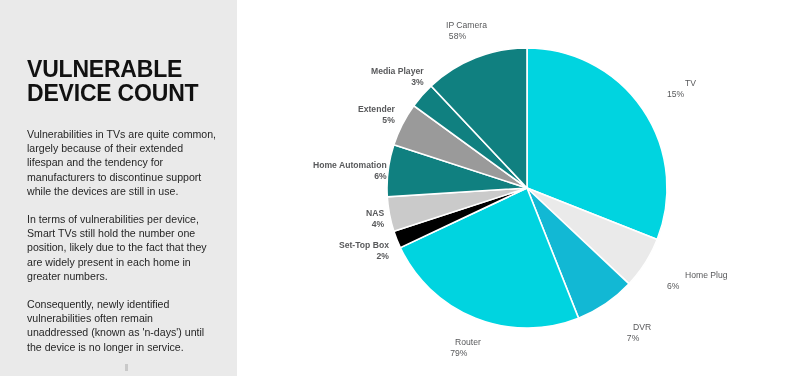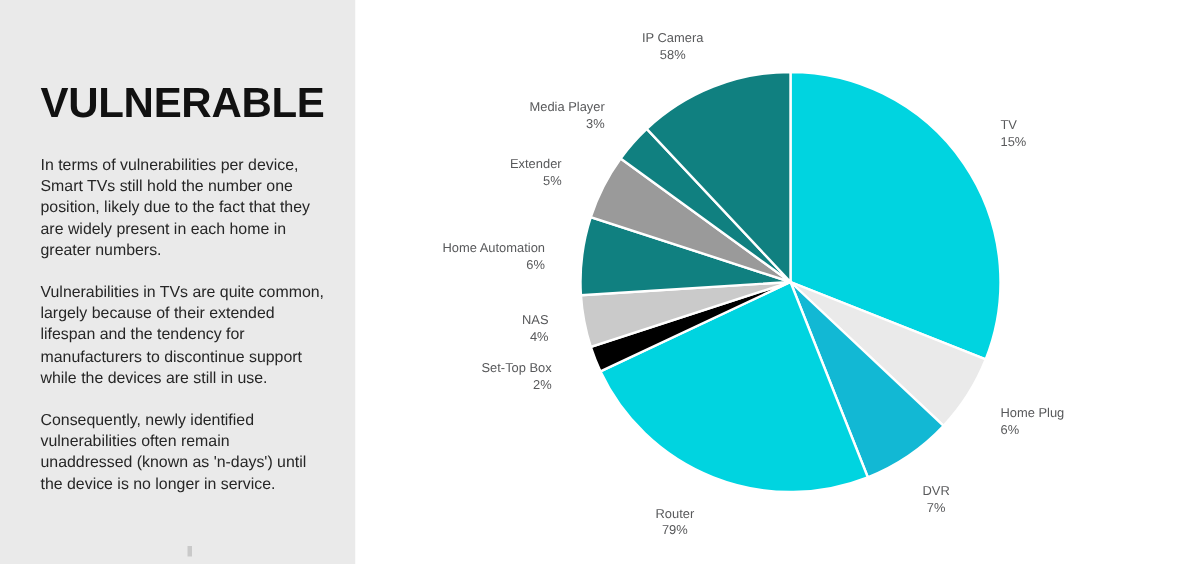--- a/index.html
+++ b/index.html
@@ -21,21 +21,21 @@
     left: 0; top: 0;
     width: 237px; height: 376px;
     background: #eaeaea;
   }
   .panel-inner {
     position: absolute;
     left: 27px; top: 57px;
     width: 190px;
   }
   .headline {
-    font-size: 28px;
+    font-size: 23px;
     line-height: 24px;
     font-weight: 700;
     letter-spacing: -0.2px;
     color: #111111;
     text-transform: uppercase;
   }
   .headline .hl-line { display: block; }
   .body-copy { margin-top: 22px; }
   .para {
     font-size: 10.6px;
@@ -66,41 +66,42 @@
   .slice-path { stroke: #ffffff; stroke-width: 1.6; }
 
   
   .pie-label {
     position: absolute;
     color: #58595b;
     font-size: 8.6px;
     line-height: 11px;
     white-space: nowrap;
   }
-  .pie-label .lbl-name { display: block; }
+  .pie-label .lbl-name { display: block; margin-left: 18px; }
   .pie-label .lbl-pct  { display: block; }
   .lbl-right { text-align: left; }
-  .lbl-left  { text-align: right; }
+  .lbl-left  { text-align: right; font-weight: bold; }
   .lbl-center{ text-align: center; }
 </style>
 </head>
 <body>
 
 <div id="root">
 
   <div class="left-panel">
     <div class="panel-inner">
 
       <h1 class="headline">
         <span class="hl-line">VULNERABLE</span>
+        <span class="hl-line">DEVICE COUNT</span>
       </h1>
 
       <div class="body-copy">
+        <p class="para">Vulnerabilities in TVs are quite common, largely because of their extended lifespan and the tendency for manufacturers to discontinue support while the devices are still in use.</p>
         <p class="para">In terms of vulnerabilities per device, Smart TVs still hold the number one position, likely due to the fact that they are widely present in each home in greater numbers.</p>
-        <p class="para">Vulnerabilities in TVs are quite common, largely because of their extended lifespan and the tendency for manufacturers to discontinue support while the devices are still in use.</p>
         <p class="para">Consequently, newly identified vulnerabilities often remain unaddressed (known as 'n-days') until the device is no longer in service.</p>
       </div>
 
     </div>
     <div class="corner-mark"></div>
   </div>
 
   <div class="chart-area">
     <svg class="pie-svg" viewBox="0 0 558 376">
       <g id="pie-slices">

